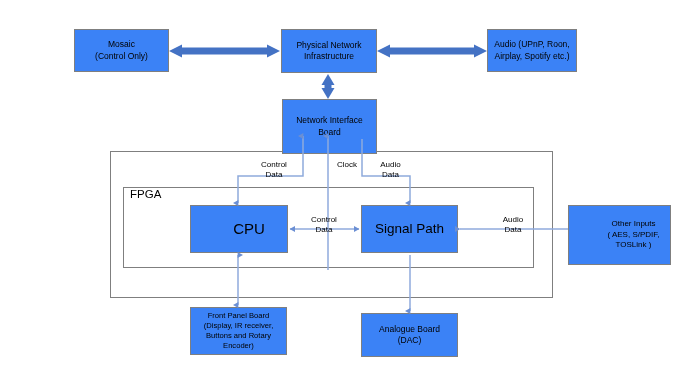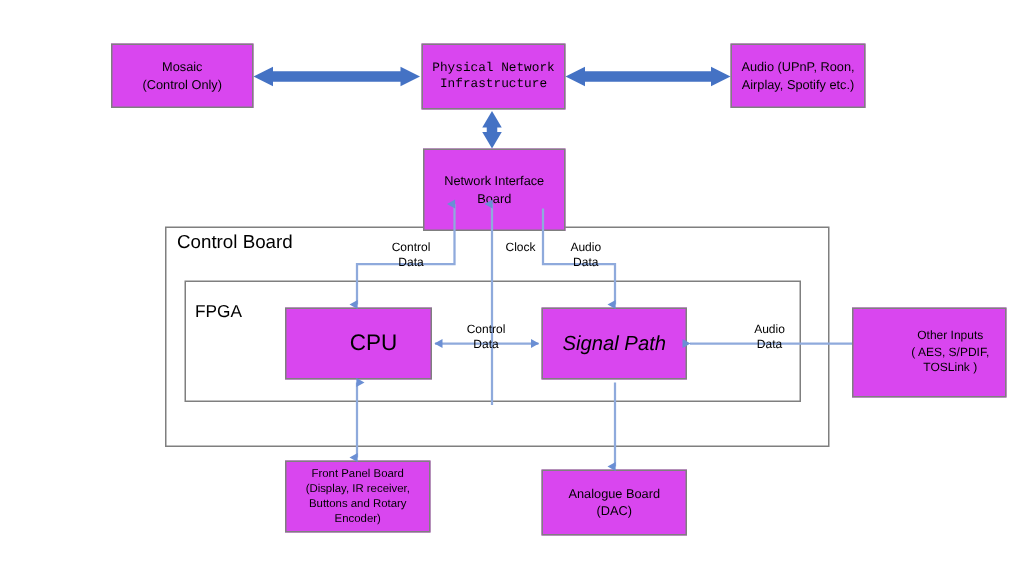--- a/index.html
+++ b/index.html
@@ -12,21 +12,21 @@
     width: 690px;
     height: 388px;
     background: #ffffff;
     font-family: "Liberation Sans", sans-serif;
     overflow: hidden;
   }
   .box {
     position: absolute;
     box-sizing: border-box;
     border: 1px solid #7f7f7f;
-    background: #d946ef;
+    background: #3b82f6;
     display: flex;
     align-items: center;
     justify-content: center;
     text-align: center;
     color: #000000;
     z-index: 4;
   }
   .box .txt {
     white-space: pre-line;
     line-height: 1.32;
@@ -71,24 +71,23 @@
     z-index: 6;
     pointer-events: none;
   }
 </style>
 </head>
 <body>
 
 <div id="canvas">
 
   <div class="container-box" style="left:110px; top:151px; width:443px; height:147px;"></div>
-  <div class="container-label" style="left:118px; top:154px; font-size:12.5px;">Control Board</div>
 
   <div class="container-box" style="left:123px; top:187px; width:411px; height:81px;"></div>
-  <div class="container-label" style="left:130px; top:202px; font-size:11.5px;">FPGA</div>
+  <div class="container-label" style="left:130px; top:188px; font-size:11.5px;">FPGA</div>
 
   <svg class="wires" viewBox="0 0 690 388">
     <defs>
       <marker id="tri-up" markerWidth="7" markerHeight="7" refX="3.2" refY="5.6" orient="auto" markerUnits="userSpaceOnUse">
         <path d="M3.2,0.6 L6.2,6.0 L0.2,6.0 Z" fill="#6b8fd4"></path>
       </marker>
       <marker id="tri-down" markerWidth="7" markerHeight="7" refX="3.2" refY="1.4" orient="auto" markerUnits="userSpaceOnUse">
         <path d="M3.2,6.4 L0.2,1.0 L6.2,1.0 Z" fill="#6b8fd4"></path>
       </marker>
       <marker id="tri-left" markerWidth="7" markerHeight="7" refX="1.4" refY="3.2" orient="auto" markerUnits="userSpaceOnUse">
@@ -141,40 +140,40 @@
       </g>
     </g>
   </svg>
 
   <div class="box" style="left:74px; top:29px; width:95px; height:43px;">
     <span class="txt" style="font-size:8.5px;">Mosaic
 (Control Only)</span>
   </div>
 
   <div class="box" style="left:281px; top:29px; width:96px; height:44px;">
-    <span class="txt" style="font-size:8.5px;font-family:Liberation Mono, monospace;">Physical Network
+    <span class="txt" style="font-size:8.5px;">Physical Network
 Infrastructure</span>
   </div>
 
   <div class="box" style="left:487px; top:29px; width:90px; height:43px;">
     <span class="txt" style="font-size:8.5px;">Audio (UPnP, Roon,
 Airplay, Spotify etc.)</span>
   </div>
 
   <div class="box" style="left:282px; top:99px; width:95px; height:55px;">
     <span class="txt" style="font-size:8.5px;">Network Interface
 Board</span>
   </div>
 
   <div class="box" style="left:190px; top:205px; width:98px; height:48px;padding-left:20px;">
     <span class="txt" style="font-size:15px;">CPU</span>
   </div>
 
   <div class="box" style="left:361px; top:205px; width:97px; height:48px;">
-    <span class="txt" style="font-size:13.5px;font-style:italic;">Signal Path</span>
+    <span class="txt" style="font-size:13.5px;">Signal Path</span>
   </div>
 
   <div class="box" style="left:568px; top:205px; width:103px; height:60px;padding-left:28px;">
     <span class="txt" style="font-size:8px;">Other Inputs
 ( AES, S/PDIF, TOSLink )</span>
   </div>
 
   <div class="box" style="left:190px; top:307px; width:97px; height:48px;">
     <span class="txt" style="font-size:7.6px;">Front Panel Board
 (Display, IR receiver,

